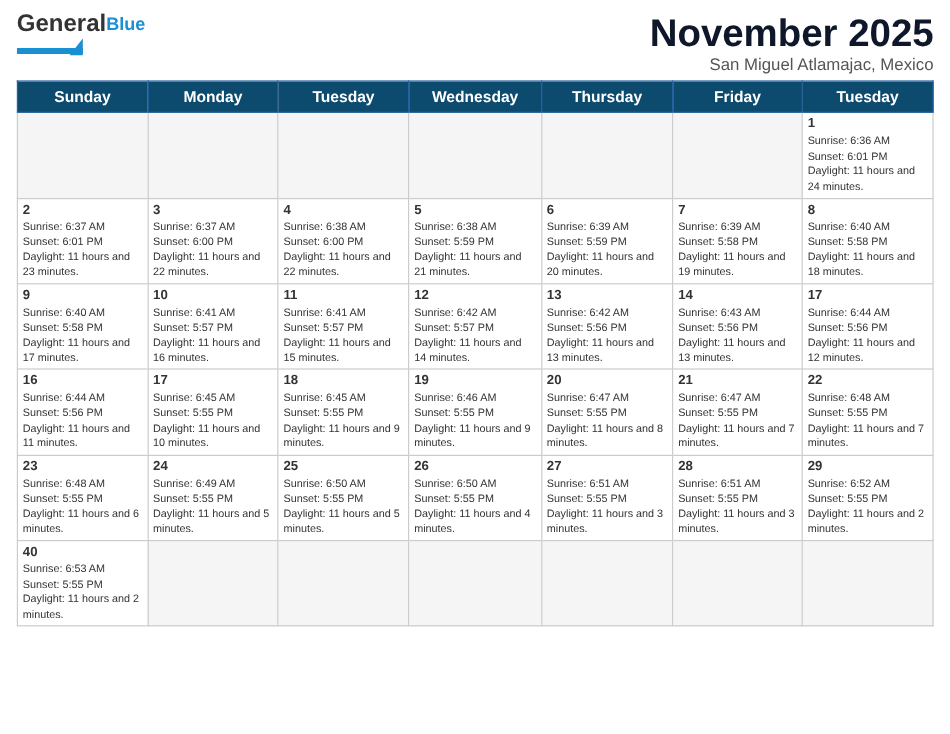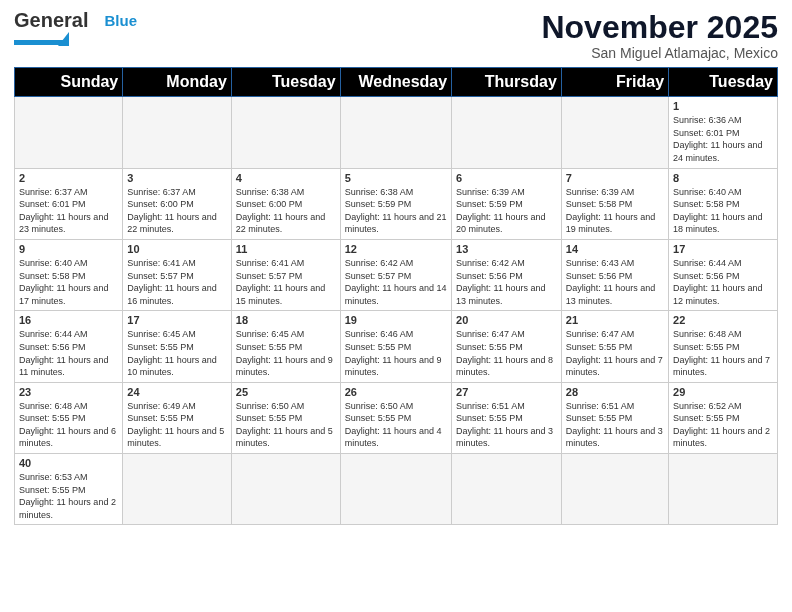--- a/index.html
+++ b/index.html
@@ -38,26 +38,26 @@
     .location {
       font-size: 14px;
       color: #555;
     }
     .calendar {
       width: 100%;
       border-collapse: collapse;
       border: 1px solid #ccc;
     }
     .calendar th {
-      background: #000000;
+      background: #0c4a6e;
       color: #fff;
-      font-size: 16px;
+      font-size: 13px;
       font-weight: bold;
       padding: 5px 4px;
-      text-align: right;
+      text-align: center;
       border: 1px solid #2560a0;
     }
     .calendar td {
       border: 1px solid #ccc;
       vertical-align: top;
       padding: 3px 4px;
       width: 113px;
       min-height: 70px;
       font-size: 9.5px;
       color: #333;
@@ -81,21 +81,21 @@
       height: 68px;
     }
   </style>
 </head>
 <body>
 
 <div class="page">
   <div class="header">
 
     <div class="logo">
-      <div style="display:flex;align-items:center;gap:16px;">
+      <div style="display:flex;align-items:center;gap:0px;">
         <span style="font-size:20px;font-weight:bold;color:#333;line-height:1;">General</span>
         <span style="font-size:15px;font-weight:bold;color:#1a8fd1;line-height:1;">Blue</span>
       </div>
       <div style="position:relative;margin-top:2px;">
         <svg width="75" height="22">
 
           <rect x="0" y="8" width="55" height="5" fill="#1a8fd1"></rect>
 
           <polygon points="44,14 55,14 55,0" fill="#1a8fd1"></polygon>
         </svg>

